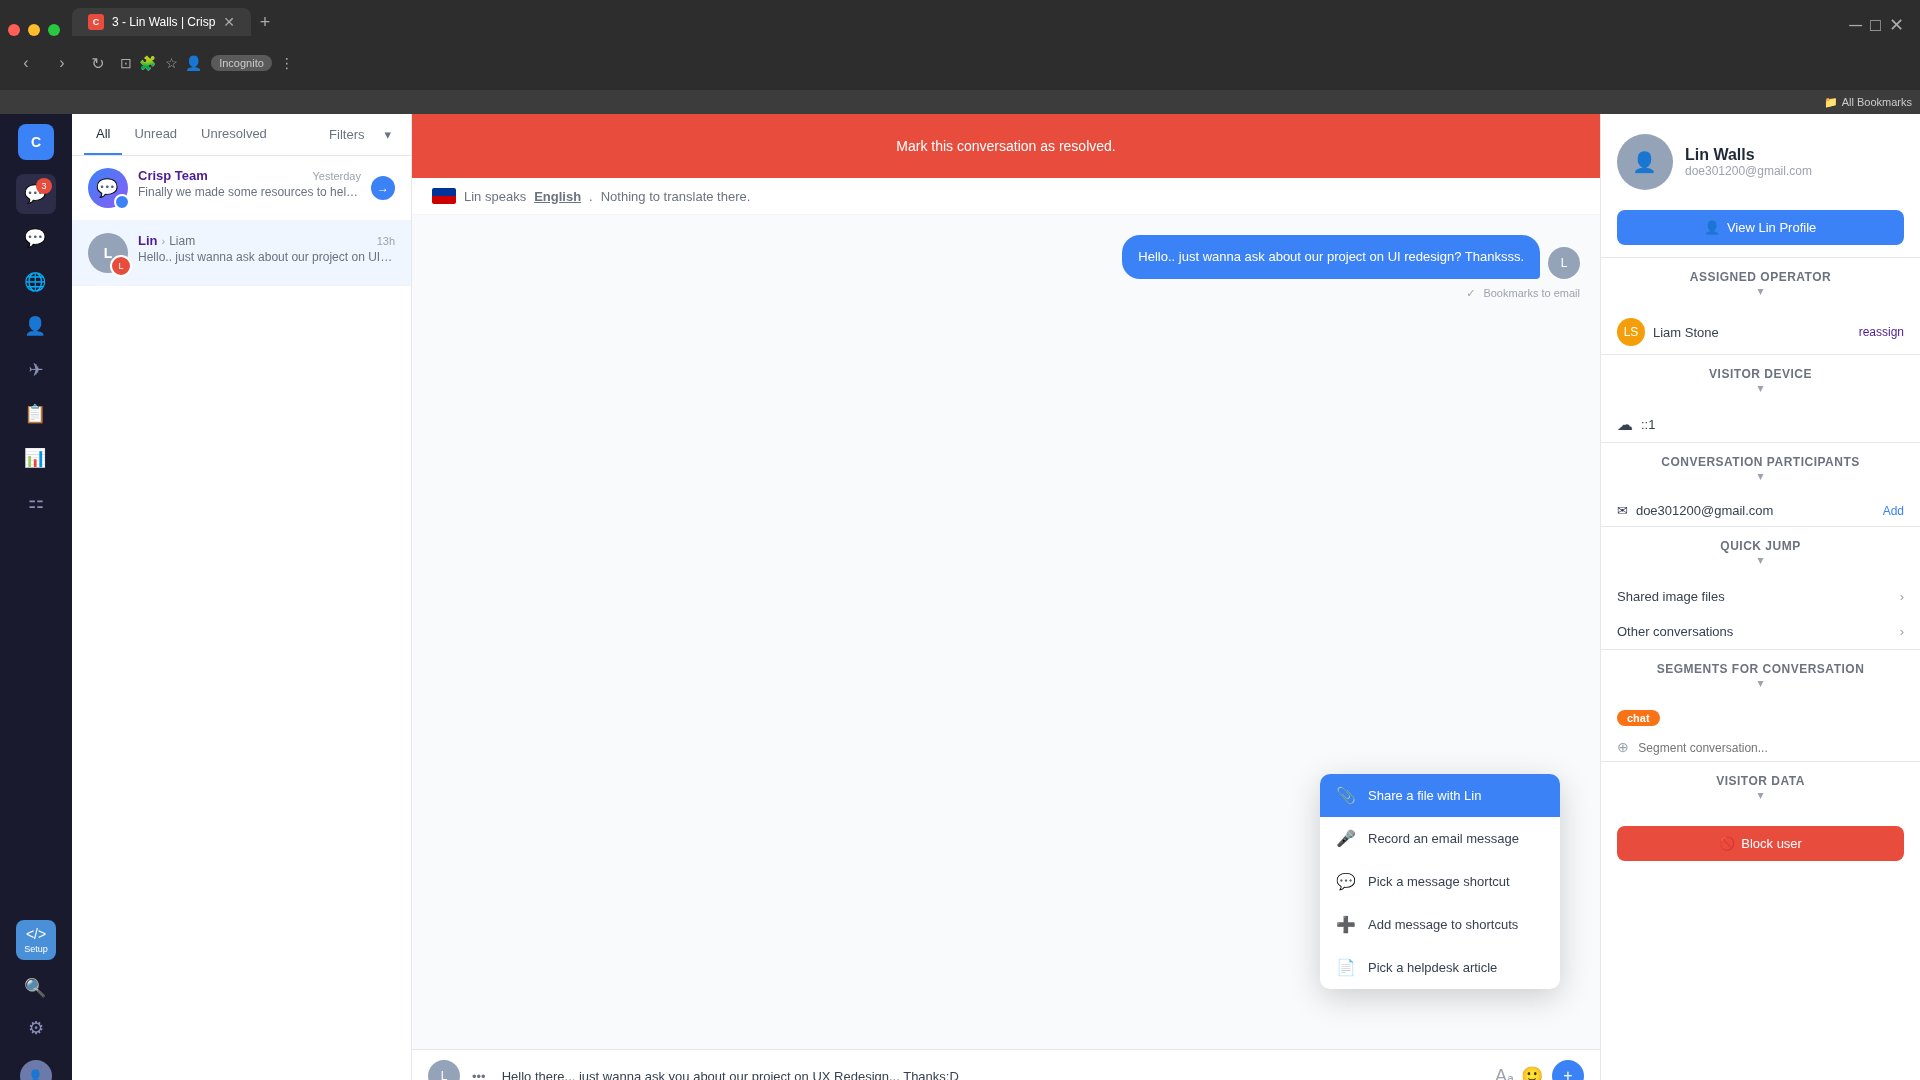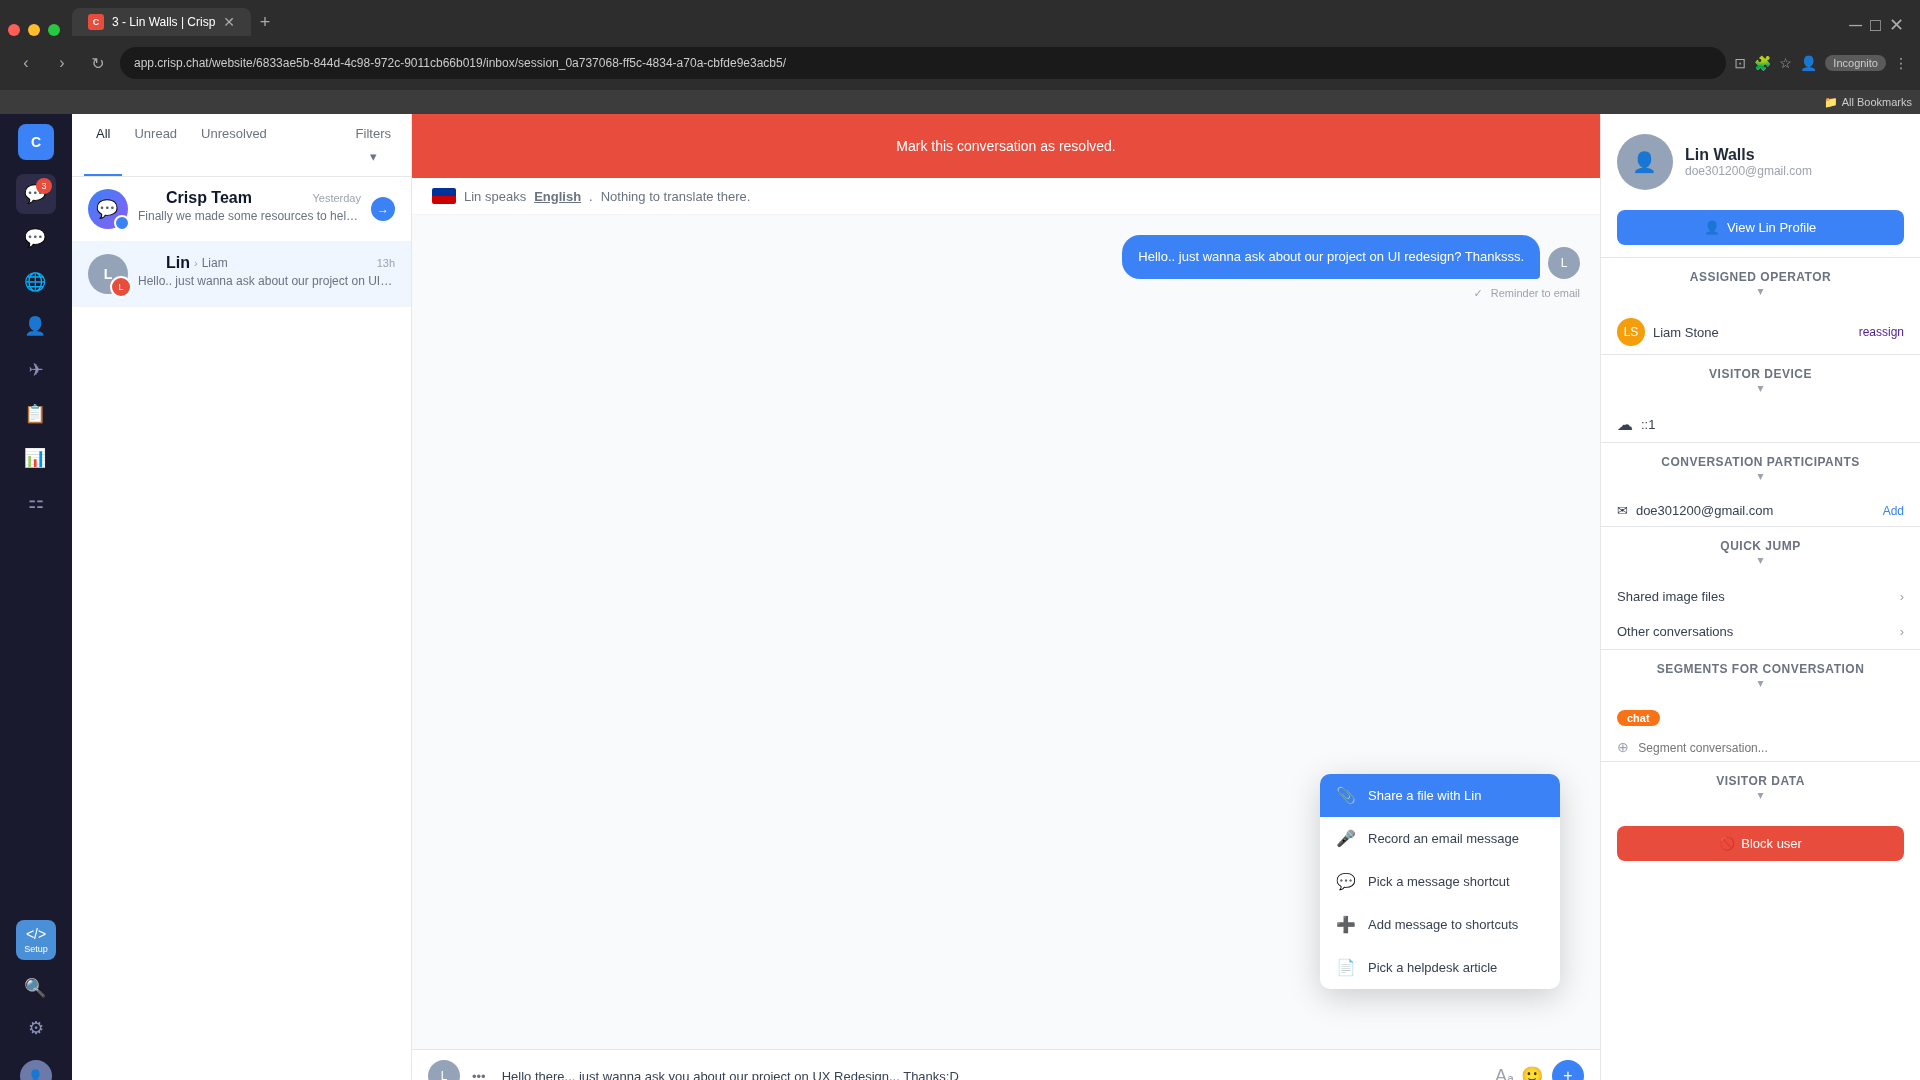--- a/index.html
+++ b/index.html
@@ -29,32 +29,32 @@
     .sidebar-icon .badge { position: absolute; top: 4px; right: 4px; background: #e74c3c; color: white; border-radius: 50%; width: 16px; height: 16px; font-size: 9px; display: flex; align-items: center; justify-content: center; }
     .sidebar-icon.blue-bg { background: #4a90d9; color: white; }
     .sidebar-bottom { margin-top: auto; }
     .sidebar-avatar { width: 32px; height: 32px; border-radius: 50%; background: #6c7aaa; display: flex; align-items: center; justify-content: center; color: white; font-size: 12px; }
 
     
     .conversations-panel { width: 340px; border-right: 1px solid #e5e7eb; display: flex; flex-direction: column; }
     .conv-tabs { display: flex; border-bottom: 1px solid #e5e7eb; padding: 0 12px; }
     .conv-tab { padding: 12px 12px; font-size: 13px; color: #6b7280; cursor: pointer; border-bottom: 2px solid transparent; }
     .conv-tab.active { color: #1f2937; border-bottom-color: #3b82f6; font-weight: 500; }
-    .filters-btn { margin-left: auto; display: flex; align-items: center; gap: 8px; color: #6b7280; cursor: pointer; font-size: 13px; padding: 12px 8px; flex-direction: column; }
+    .filters-btn { margin-left: auto; display: flex; align-items: center; gap: 20px; color: #6b7280; cursor: pointer; font-size: 13px; padding: 12px 8px; }
 
     
     .conv-item { padding: 12px 16px; display: flex; gap: 10px; cursor: pointer; border-bottom: 1px solid #f3f4f6; }
     .conv-item.active { background: #eff6ff; }
     .conv-avatar { width: 40px; height: 40px; border-radius: 50%; flex-shrink: 0; position: relative; display: flex; align-items: center; justify-content: center; font-size: 14px; font-weight: 600; color: white; }
     .conv-avatar.crisp { background: linear-gradient(135deg, #3b82f6, #8b5cf6); }
     .conv-avatar.user { background: #94a3b8; }
     .conv-avatar-flag { position: absolute; bottom: -2px; right: -2px; width: 16px; height: 16px; border-radius: 50%; border: 2px solid white; overflow: hidden; }
     .conv-content { flex: 1; min-width: 0; }
     .conv-header { display: flex; justify-content: space-between; align-items: center; margin-bottom: 2px; }
-    .conv-name { font-weight: 600; color: #0f172a; font-size: 16px; margin-left: 28px; }
+    .conv-name { font-weight: 600; color: #4c1d95; font-size: 13px; }
     .conv-time { font-size: 11px; color: #9ca3af; }
     .conv-preview { font-size: 12px; color: #6b7280; white-space: nowrap; overflow: hidden; text-overflow: ellipsis; }
     .conv-arrow { width: 24px; height: 24px; background: #3b82f6; border-radius: 50%; display: flex; align-items: center; justify-content: center; color: white; font-size: 12px; flex-shrink: 0; align-self: center; }
 
     
     .chat-main { flex: 1; display: flex; flex-direction: column; min-width: 0; }
     .resolve-banner { background: #e74c3c; color: white; text-align: center; padding: 24px; font-size: 14px; font-weight: 500; }
     .language-bar { padding: 10px 20px; display: flex; align-items: center; gap: 8px; font-size: 13px; color: #6b7280; border-bottom: 1px solid #f3f4f6; }
     .chat-messages { flex: 1; padding: 20px; overflow-y: auto; background: #f9fafb; position: relative; }
     .msg-bubble { max-width: 60%; margin-left: auto; background: #3b82f6; color: white; padding: 12px 16px; border-radius: 18px 18px 4px 18px; font-size: 13px; line-height: 1.5; }
@@ -133,23 +133,20 @@
     <div style="margin-left:auto; color:#aaa; font-size:18px; display:flex; align-items:center; gap:8px; padding-right:8px;">
       <span>─</span>
       <span>□</span>
       <span>✕</span>
     </div>
   </div>
   <div class="address-bar">
     <button class="nav-btn">‹</button>
     <button class="nav-btn">›</button>
     <button class="nav-btn">↻</button>
-    <div class="url-bar">
-      <span>app.crisp.chat/website/6833ae5b-844d-4c98-972c-9011cb66b019/inbox/session_0a737068-ff5c-4834-a70a-cbfde9e3acb5/</span>
-    </div>
     <div class="address-icons">
       <span>⊡</span>
       <span>🧩</span>
       <span>☆</span>
       <span>👤</span>
       <span class="incognito-badge">Incognito</span>
       <span>⋮</span>
     </div>
   </div>
 </div>
@@ -274,21 +271,21 @@
 
     <div class="chat-messages" style="position:relative;">
       <div class="msg-row">
         <div class="msg-bubble">
           <span>Hello.. just wanna ask about our project on UI redesign? Thanksss.</span>
         </div>
         <div class="msg-avatar">L</div>
       </div>
       <div class="msg-meta">
         <span>✓</span>
-        <span>Reminder to email</span>
+        <span>Bookmarks to email</span>
       </div>
 
       <div class="context-menu">
         <div class="context-menu-item highlighted">
           <span class="context-menu-icon">📎</span>
           <span>Share a file with Lin</span>
         </div>
         <div class="context-menu-item">
           <span class="context-menu-icon">🎤</span>
           <span>Record an email message</span>

